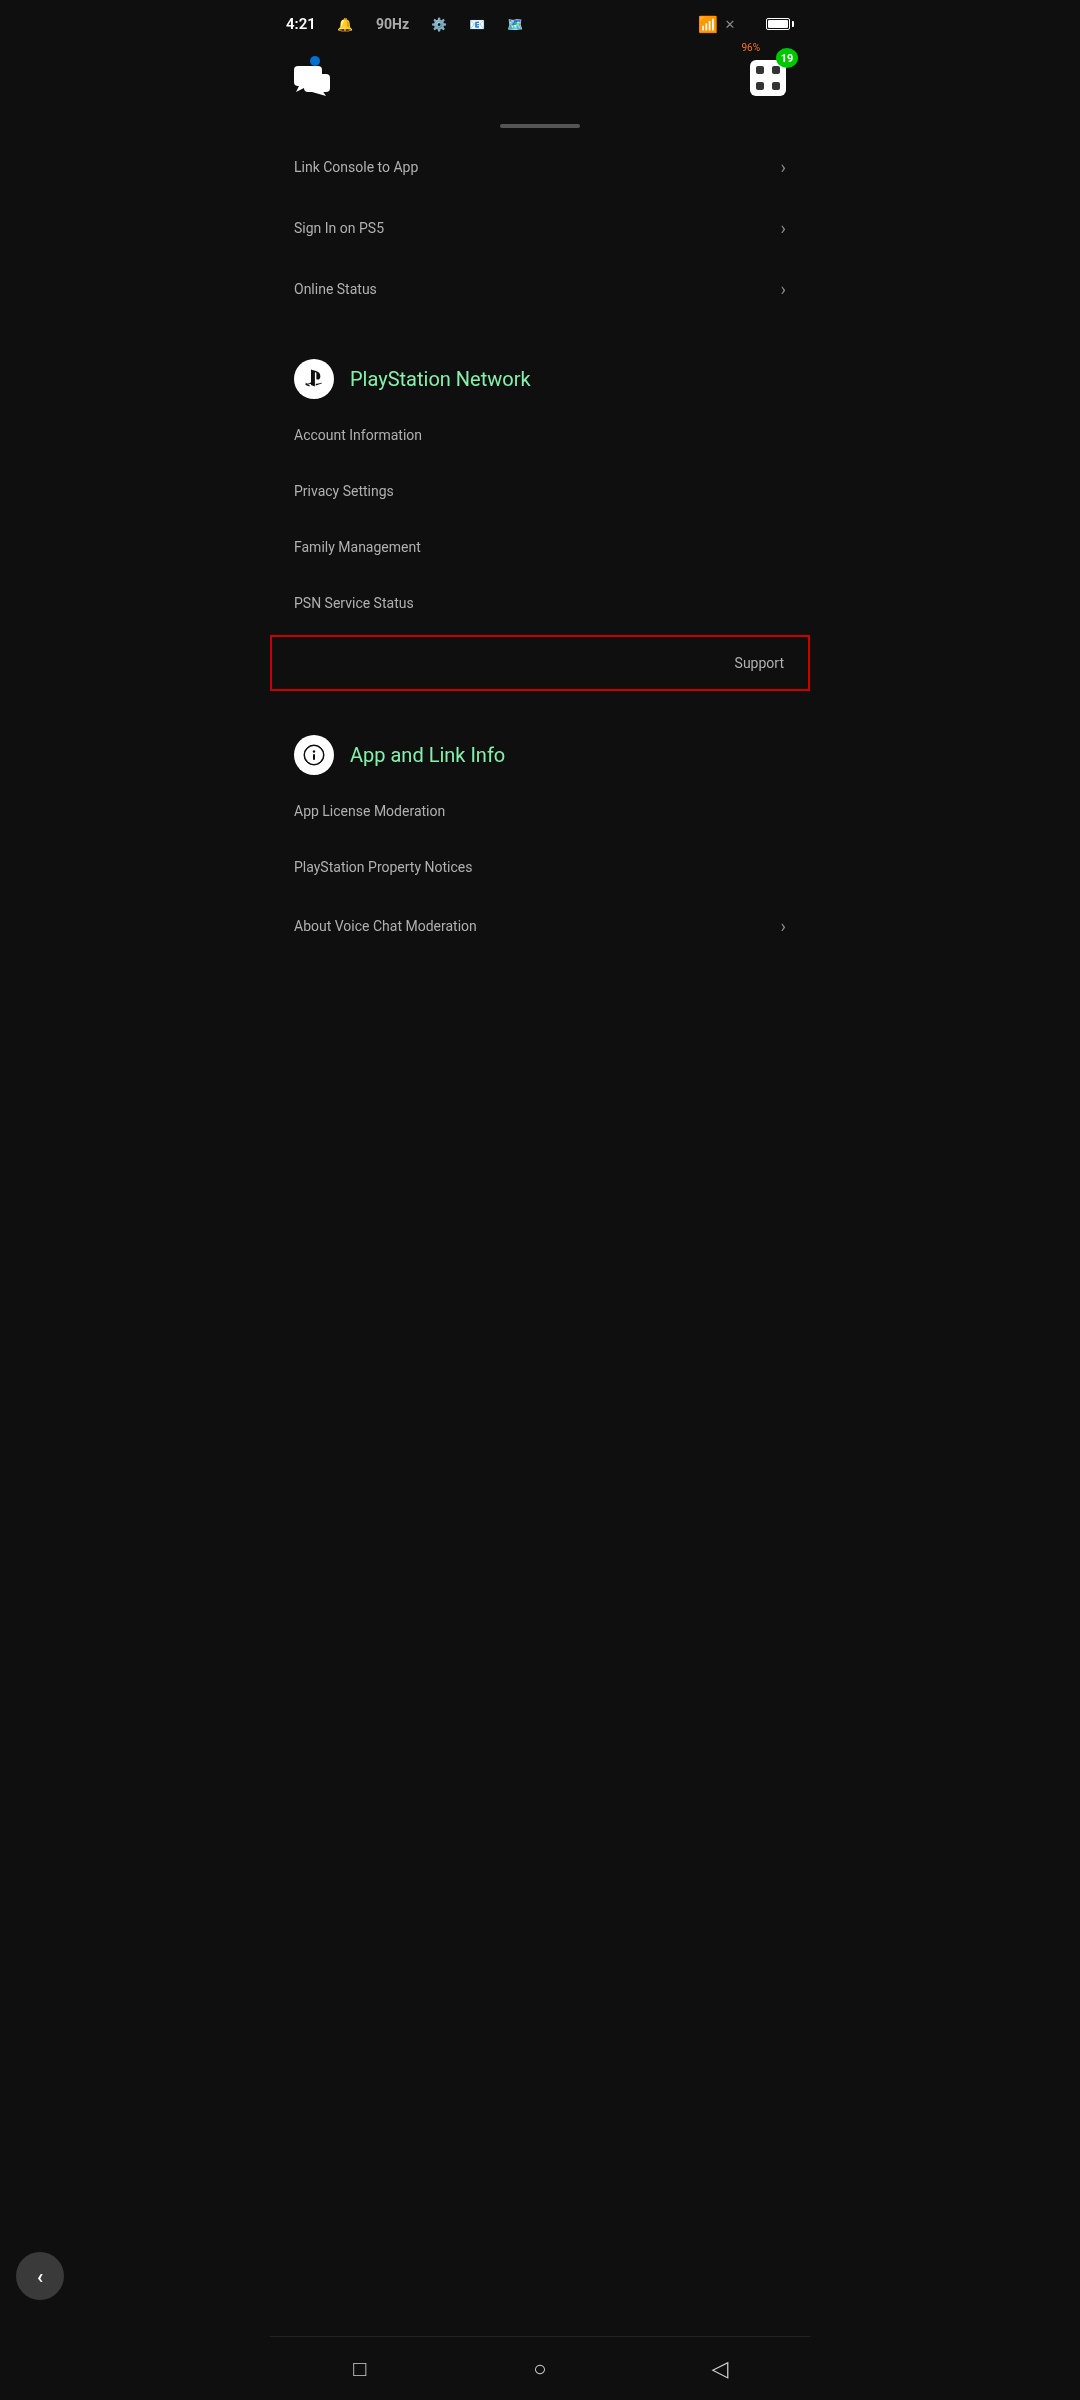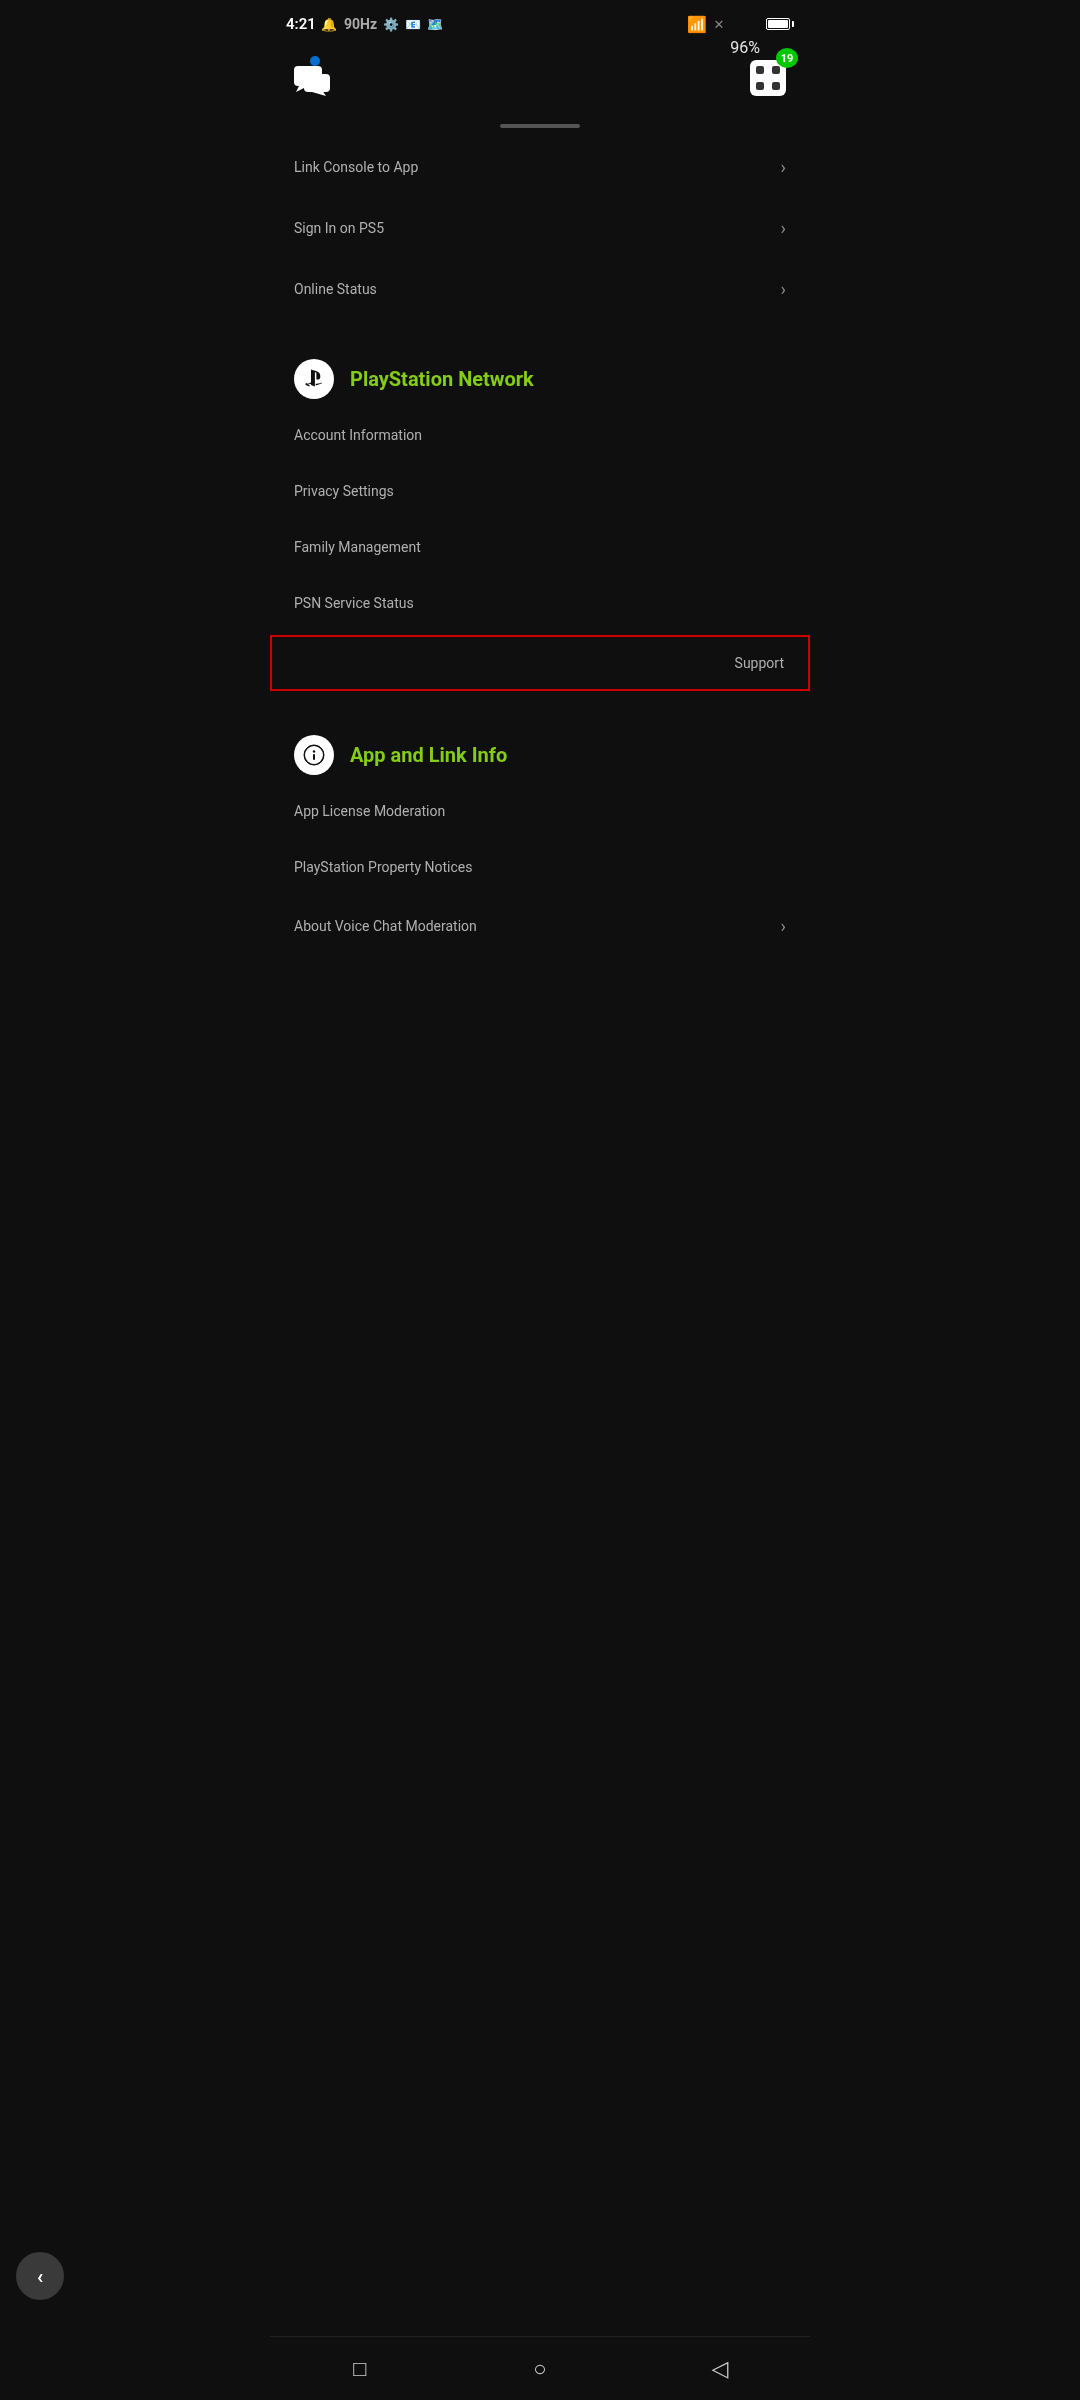--- a/index.html
+++ b/index.html
@@ -27,38 +27,38 @@
       justify-content: space-between;
       align-items: center;
       padding: 8px 16px 4px;
       height: 44px;
       background: #0f0f0f;
     }
 
     .status-left {
       display: flex;
       align-items: center;
-      gap: 6px;
+      gap: 22px;
     }
 
     .status-time {
       font-size: 15px;
       font-weight: 600;
       color: #ffffff;
     }
 
     .status-right {
       display: flex;
       align-items: center;
       gap: 6px;
     }
 
     .battery-text {
-      font-size: 16px;
-      color: #e5e5e5;
+      font-size: 10px;
+      color: #f97316;
       margin-top: 47px;
     }
 
     
     .app-bar {
       display: flex;
       justify-content: space-between;
       align-items: flex-start;
       padding: 8px 16px 12px;
       background: #0f0f0f;
@@ -162,22 +162,22 @@
       justify-content: center;
       flex-shrink: 0;
     }
 
     .section-icon svg {
       fill: #0f0f0f;
     }
 
     .section-title {
       font-size: 20px;
-      font-weight: 700;
-      color: #84cc16;
+      font-weight: 400;
+      color: #86efac;
     }
 
     
     .menu-item-support {
       display: flex;
       justify-content: flex-end;
       align-items: center;
       padding: 18px 24px;
       border: 2.5px solid #cc0000;
       margin: 4px 0;

